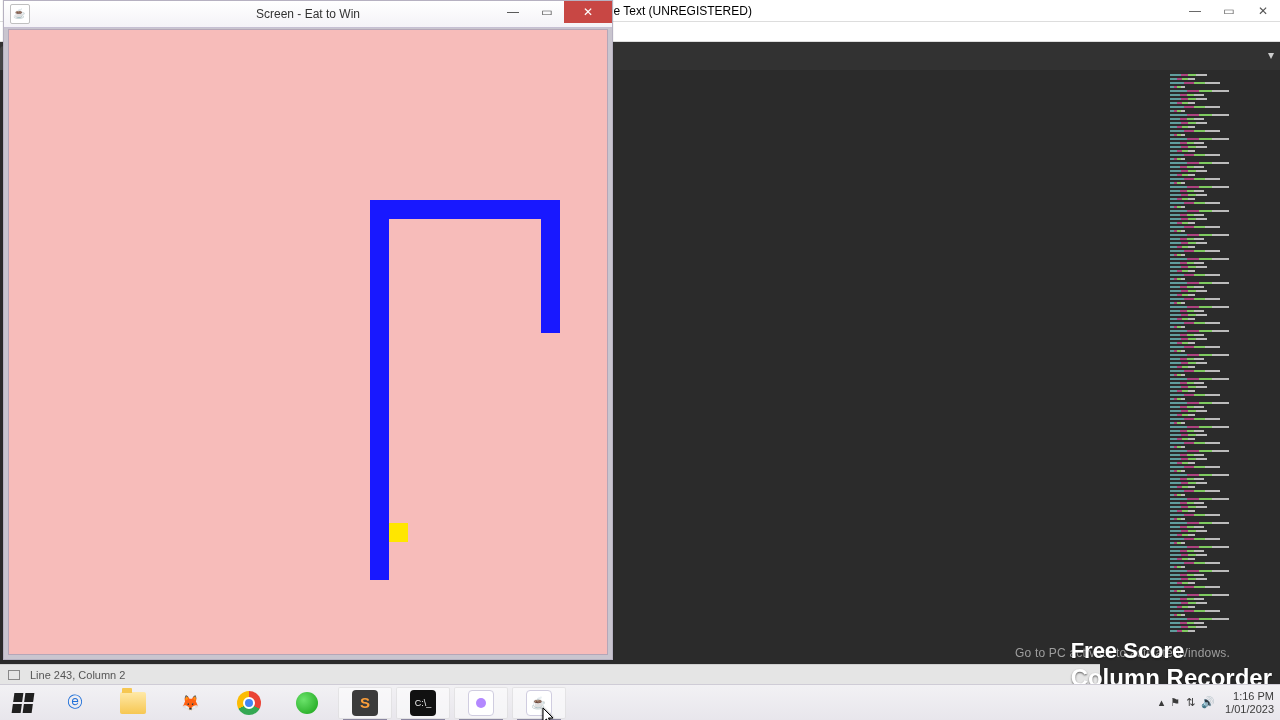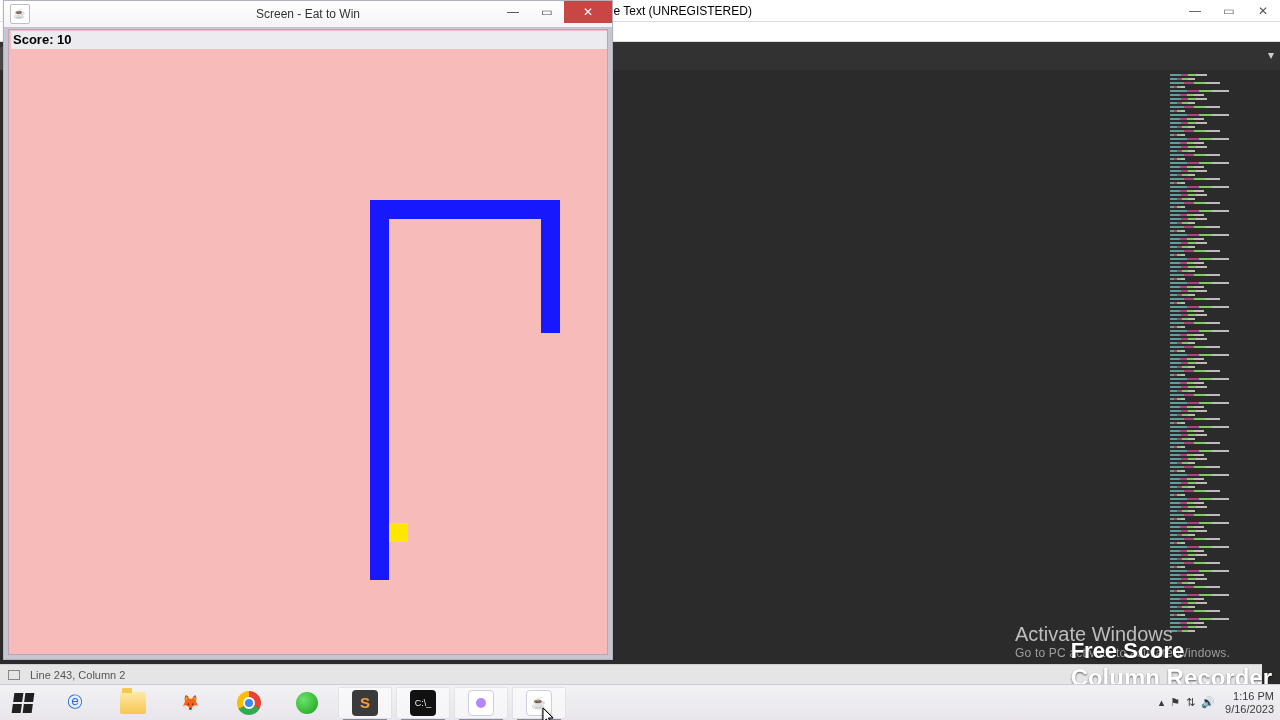--- a/index.html
+++ b/index.html
@@ -17,21 +17,21 @@
 .sublime-code { position:absolute; left:40px; top:70px; width:1100px; height:560px; color:#e6e6e6; font-family:Consolas,monospace; font-size:18px; line-height:42px; white-space:pre;}
 .sublime-gutter { position:absolute; left:0; top:70px; width:34px; height:560px; background:#2b2b2b; border-right:1px solid #3a3a3a;}
 .minimap { position:absolute; right:10px; top:74px; width:100px; height:574px; overflow:hidden; }
 .minimap .ln { height:2px; margin-bottom:2px; background:linear-gradient(90deg,#6aa 0 18%,#b48 18% 30%,#8d6 30% 44%,#ccc 44% 62%, transparent 62%); opacity:.9;}
 .minimap .ln.s1{width:60%} .minimap .ln.s2{width:40%} .minimap .ln.s3{width:80%} .minimap .ln.s4{width:25%} .minimap .ln.s5{width:95%} .minimap .ln.s6{width:55%}
 .activate { position:absolute; right:50px; bottom:24px; text-align:left; }
 .activate .h { color:#bdbdbd; font-size:20px; font-weight:300;}
 .activate .s { color:#9e9e9e; font-size:12px; letter-spacing:.2px;}
 
 
-.sublime-status { position:absolute; left:0; top:664px; width:1262px; height:20px; background:#e5e5e5; display:flex; align-items:center; font-size:11px; color:#555; gap:10px; padding:0 8px; border-top:1px solid #d0d0d0;}
+.sublime-status { position:absolute; left:0; top:664px; width:1100px; height:20px; background:#e5e5e5; display:flex; align-items:center; font-size:11px; color:#555; gap:10px; padding:0 8px; border-top:1px solid #d0d0d0;}
 .sublime-status .sq { width:12px; height:10px; border:1px solid #888;}
 
 
 .snake-win { position:absolute; left:3px; top:0; width:610px; height:660px; background:#c9c5cf; border:1px solid #b6b1c1; box-shadow:0 0 0 1px rgba(0,0,0,.04); }
 .snake-title { height:27px; background:linear-gradient(#fff,#f4f2f7); display:flex; align-items:center; position:relative; border-bottom:1px solid #c6c0d3;}
 .snake-title .java-icon { width:20px; height:20px; margin:0 6px; background:#fff; border:1px solid #c0c0c0; border-radius:2px; display:flex; align-items:center; justify-content:center;}
 .snake-title .java-icon span{ font-size:10px; color:#e76f00; font-weight:bold; transform:translateY(-1px);}
 .snake-title .t { position:absolute; left:50%; transform:translateX(-50%); font-size:12px; color:#333;}
 .snake-title .wc { position:absolute; right:0; top:0; height:27px; display:flex;}
 .snake-title .wc div { width:34px; height:22px; display:flex; align-items:center; justify-content:center; color:#444; font-size:12px;}
@@ -236,21 +236,20 @@
       <div class="ln s1"></div>
       <div class="ln s2"></div>
       <div class="ln s3"></div>
       <div class="ln s4"></div>
       <div class="ln s5"></div>
       <div class="ln s6"></div>
       <div class="ln s1"></div>
       <div class="ln s2"></div>
     </div>
   <div class="activate">
-    <div class="h">Activate Windows</div>
     <div class="s">Go to PC activate to activate Windows.</div>
   </div>
 </div>
 
 <div class="sublime-status">
   <div class="sq"></div>
   <span>Line 243, Column 2</span>
 </div>
 
 <div class="snake-win">
@@ -259,21 +258,20 @@
         <span>☕</span>
       </div>
     <div class="t">Screen - Eat to Win</div>
     <div class="wc">
       <div>—</div>
       <div>▭</div>
       <div class="close">✕</div>
     </div>
   </div>
   <div class="snake-board" id="board">
-    <div class="score">Score: 10</div>
   <div class="cell snake-seg" style="left: 532px; top: 284px;"></div>
       <div class="cell snake-seg" style="left: 532px; top: 265px;"></div>
       <div class="cell snake-seg" style="left: 532px; top: 246px;"></div>
       <div class="cell snake-seg" style="left: 532px; top: 227px;"></div>
       <div class="cell snake-seg" style="left: 532px; top: 208px;"></div>
       <div class="cell snake-seg" style="left: 532px; top: 189px;"></div>
       <div class="cell snake-seg" style="left: 532px; top: 170px;"></div>
       <div class="cell snake-seg" style="left: 513px; top: 170px;"></div>
       <div class="cell snake-seg" style="left: 494px; top: 170px;"></div>
       <div class="cell snake-seg" style="left: 475px; top: 170px;"></div>
@@ -369,21 +367,21 @@
   </div>
   <div class="sysarea">
     <div class="tray">
       <span>▴</span>
       <span>⚑</span>
       <span>⇅</span>
       <span>🔊</span>
     </div>
     <div class="clock">
       <div>1:16 PM</div>
-      <div>9/16/2023</div>
+      <div>1/01/2023</div>
     </div>
   </div>
 </div>
 
 <div class="cursor" id="cursor" style="left: 542px; top: 707px;">
 <svg viewBox="0 0 14 20">
       <path d="M1 1 L1 15 L4.5 12 L7 18 L9 17 L6.5 11 L11 11 Z" fill="#fff" stroke="#000" stroke-width="1"></path>
     </svg>
 </div>
 

